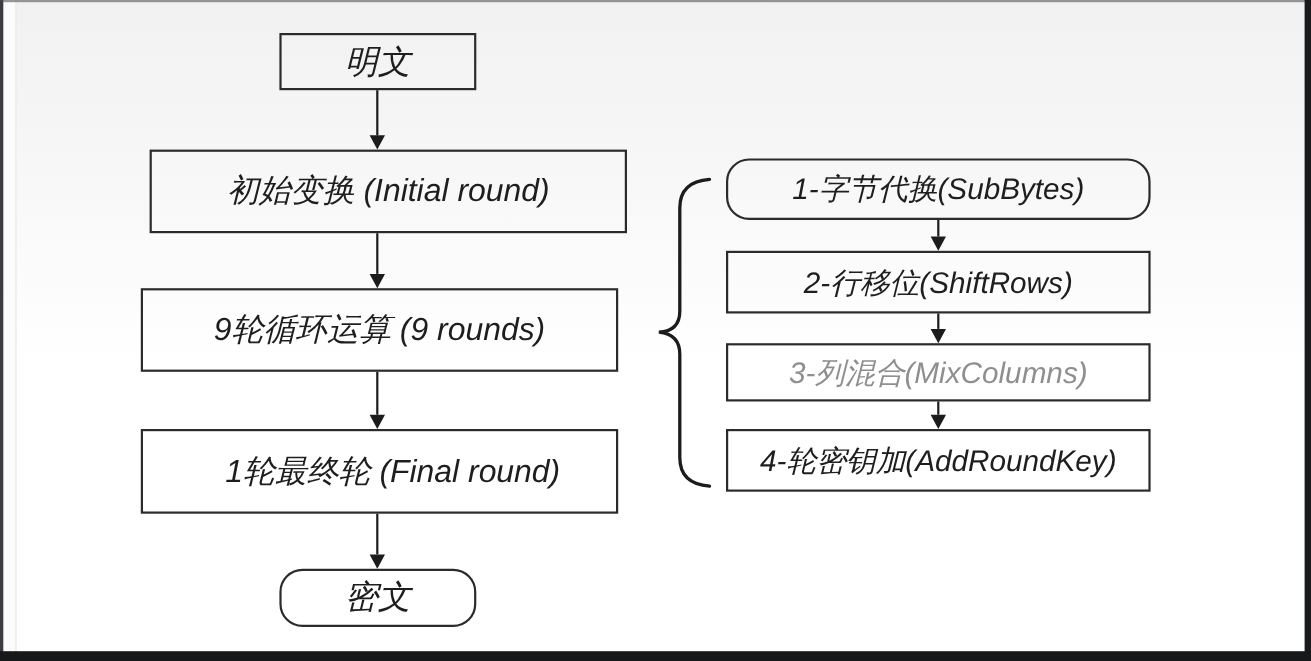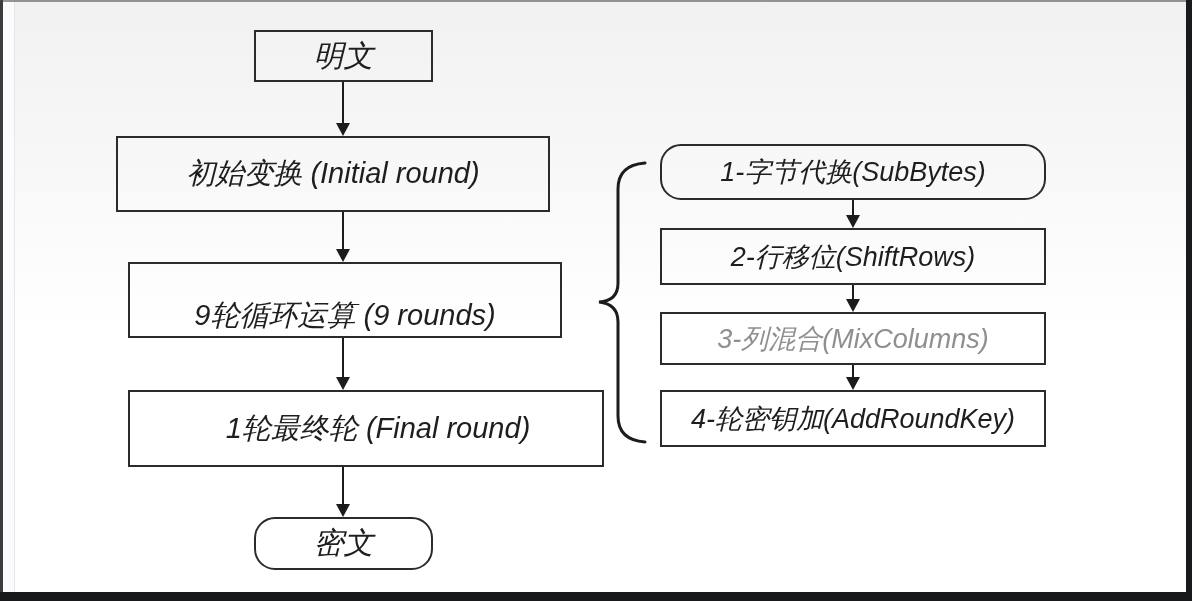--- a/index.html
+++ b/index.html
@@ -37,23 +37,23 @@
     color: #1e1e1e;
     white-space: nowrap;
   }
   .node.small { font-size: 30px; }
   .node.wide  { font-size: 29px; }
   .node.right { font-size: 27px; }
   .node.muted { color: #8f8f8f; }
 
   
   .n-plaintext  { left:254px; top:30px;  width:179px; height:52px; }
-  .n-initial    { left:116px; top:136px; width:434px; height:76px; }
-  .n-rounds     { left:128px; top:262px; width:434px; height:76px;align-items:flex-end; }
-  .n-final      { left:128px; top:390px; width:476px; height:77px;padding-left:24px; }
+  .n-initial    { left:136px; top:136px; width:434px; height:76px; }
+  .n-rounds     { left:128px; top:262px; width:434px; height:76px; }
+  .n-final      { left:128px; top:390px; width:434px; height:77px;padding-left:24px; }
   .n-ciphertext { left:254px; top:517px; width:179px; height:53px;border-radius:21px; }
 
   
   .n-subbytes    { left:660px; top:144px; width:386px; height:56px;border-radius:21px; }
   .n-shiftrows   { left:660px; top:228px; width:386px; height:57px; }
   .n-mixcolumns  { left:660px; top:312px; width:386px; height:53px; }
   .n-addroundkey { left:660px; top:390px; width:386px; height:57px; }
 
   
   .arrow {

